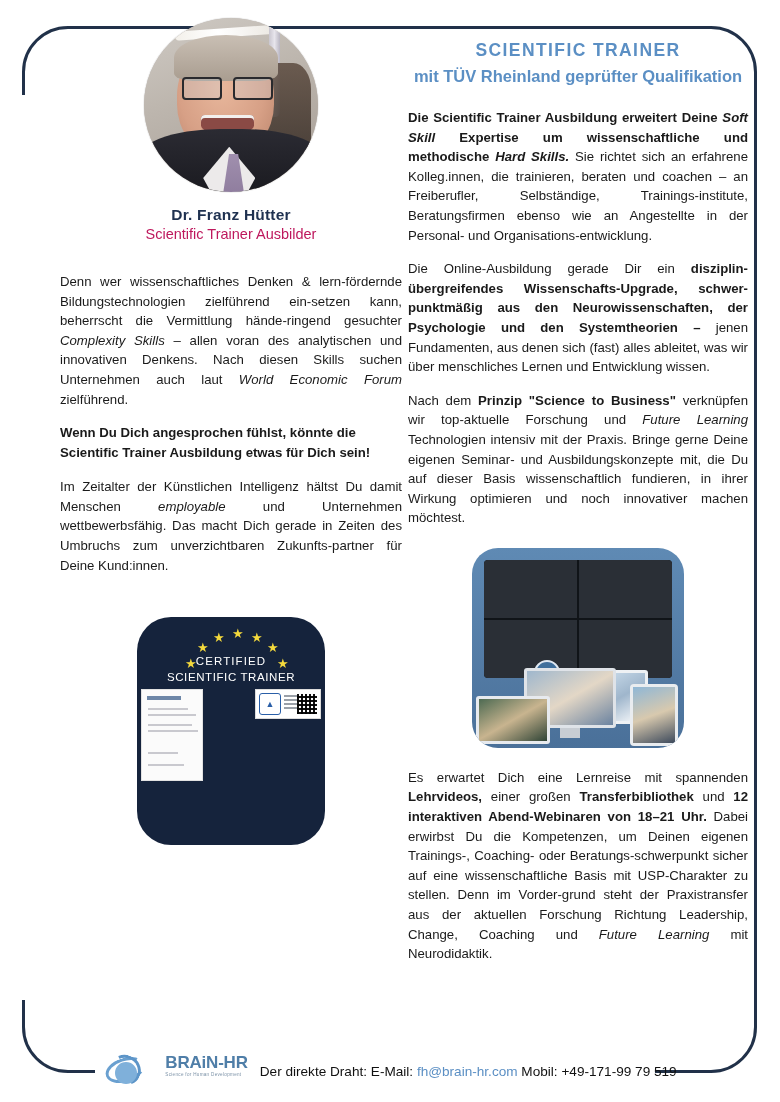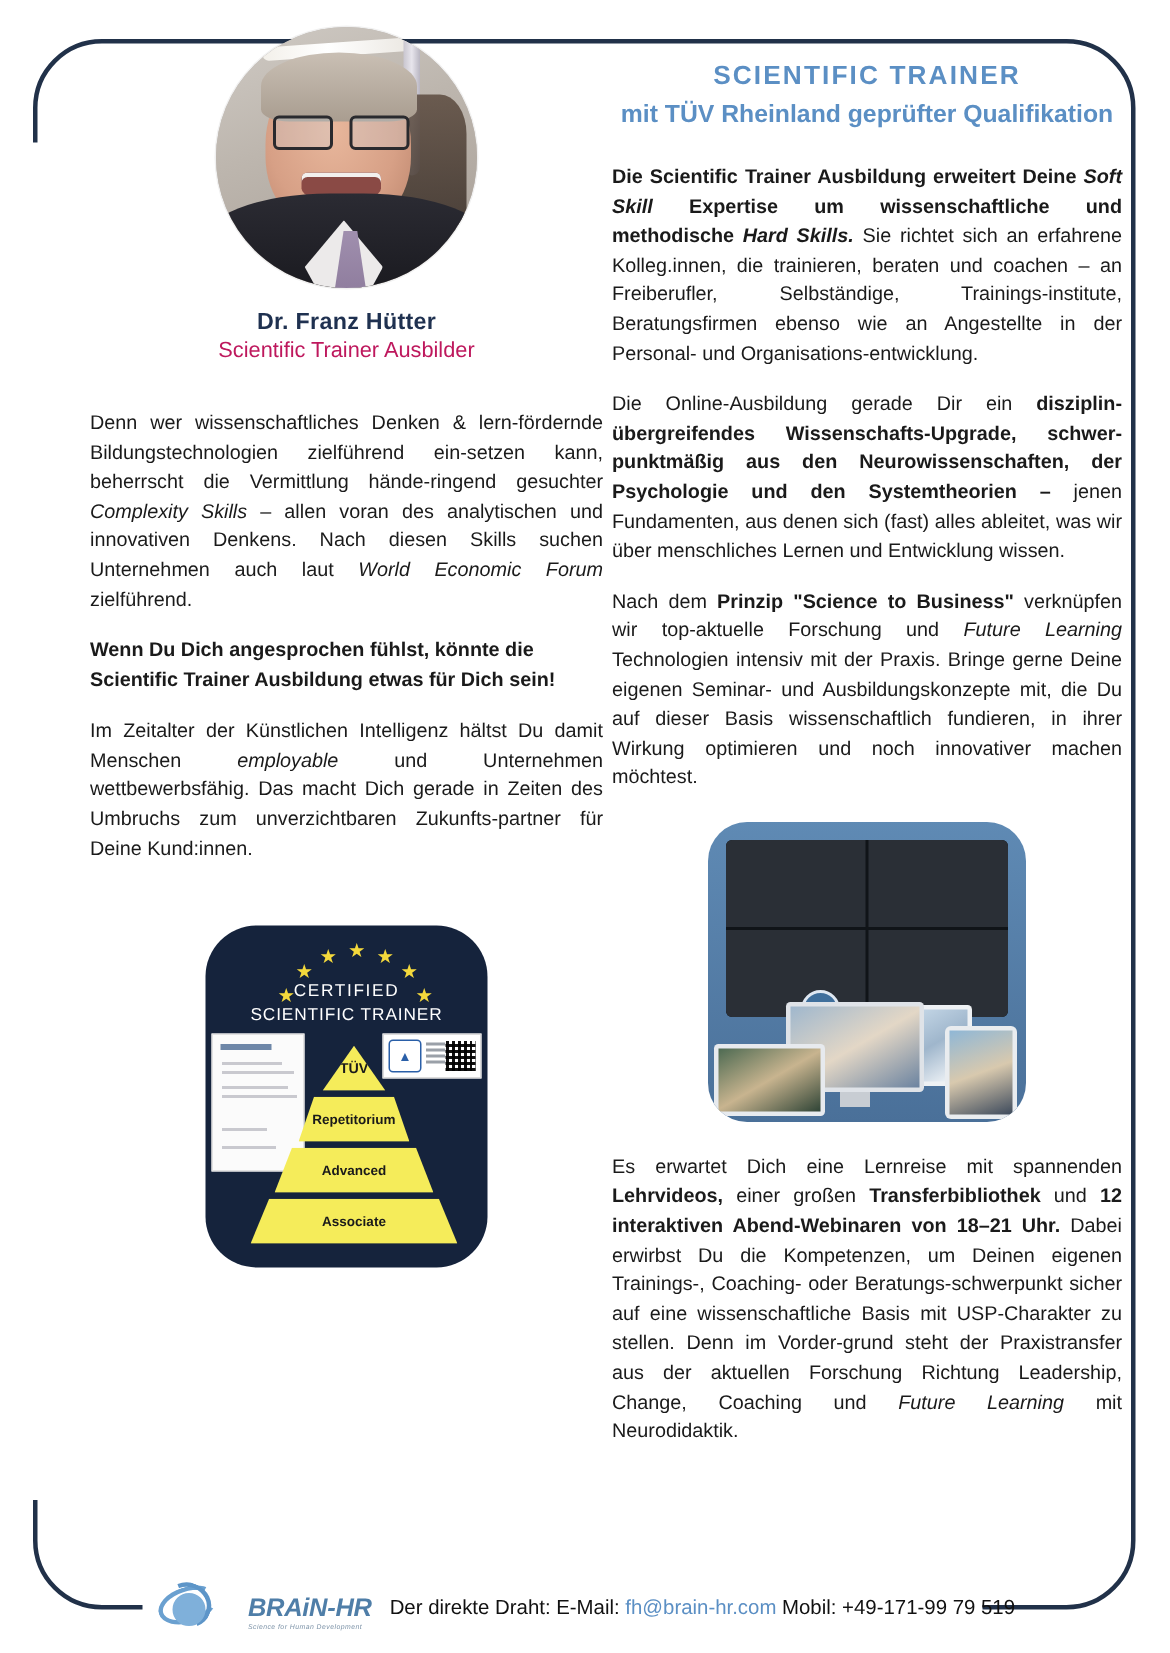--- a/index.html
+++ b/index.html
@@ -280,21 +280,21 @@
     background:#eef1f4; border-radius:3px; padding:3px;
   }
   .collage .tab i { display:block; width:100%; height:100%;
     background: linear-gradient(150deg,#cfe0ee,#9fb6cc,#ffffff); }
 
   
   .footer {
     position:absolute; left:0; right:0; bottom: 14px;
     display:flex; align-items:center; justify-content:center; gap: 12px;
   }
-  .logo { display:flex; align-items:flex-end; gap:16px;font-style:italic; }
+  .logo { display:flex; gap:16px; }
   .logo .swirl {
     width:46px; height:34px; position:relative;
   }
   .logo .swirl .r1, .logo .swirl .r2, .logo .swirl .r3 {
     position:absolute; border:3px solid #6aa0d0; border-radius:50%;
   }
   .logo .swirl .r1 { left:2px; top:4px; width:40px; height:24px; transform: rotate(-18deg); border-color:#6aa0d0 transparent #6aa0d0 #6aa0d0; }
   .logo .swirl .r2 { left:6px; top:1px; width:32px; height:30px; transform: rotate(22deg); border-color:#5d95c8 #5d95c8 transparent transparent; }
   .logo .swirl .r3 { left:12px; top:8px; width:22px; height:22px; background:#7fb0da; border-color:#7fb0da; }
   .logo .wordmark { line-height:1; }
@@ -372,26 +372,20 @@
         <div class="tuv">▲</div>
         <div class="txt">
             <i></i>
             <i></i>
             <i></i>
             <i></i>
           </div>
         <div class="qr"></div>
       </div>
 
-      <div class="pyramid">
-        <div class="tier t1">TÜV</div>
-        <div class="tier t2">Repetitorium</div>
-        <div class="tier t3">Advanced</div>
-        <div class="tier t4">Associate</div>
-      </div>
     </div>
   </div>
 
   <div class="col-right">
     <h1 class="head1">SCIENTIFIC  TRAINER</h1>
     <h2 class="head2">mit TÜV Rheinland geprüfter Qualifikation</h2>
 
     <div class="right-paras">
       <p class="body"><strong>Die Scientific Trainer Ausbildung erweitert Deine </strong><strong><em>Soft Skill</em></strong><strong> Expertise um wissenschaftliche und methodische </strong><strong><em>Hard Skills.</em></strong><span> Sie richtet sich an erfahrene Kolleg.innen, die trainieren, beraten und coachen – an Freiberufler, Selbständige, Trainings-institute, Beratungsfirmen ebenso wie an Angestellte in der Personal- und Organisations-entwicklung.</span></p>
 

